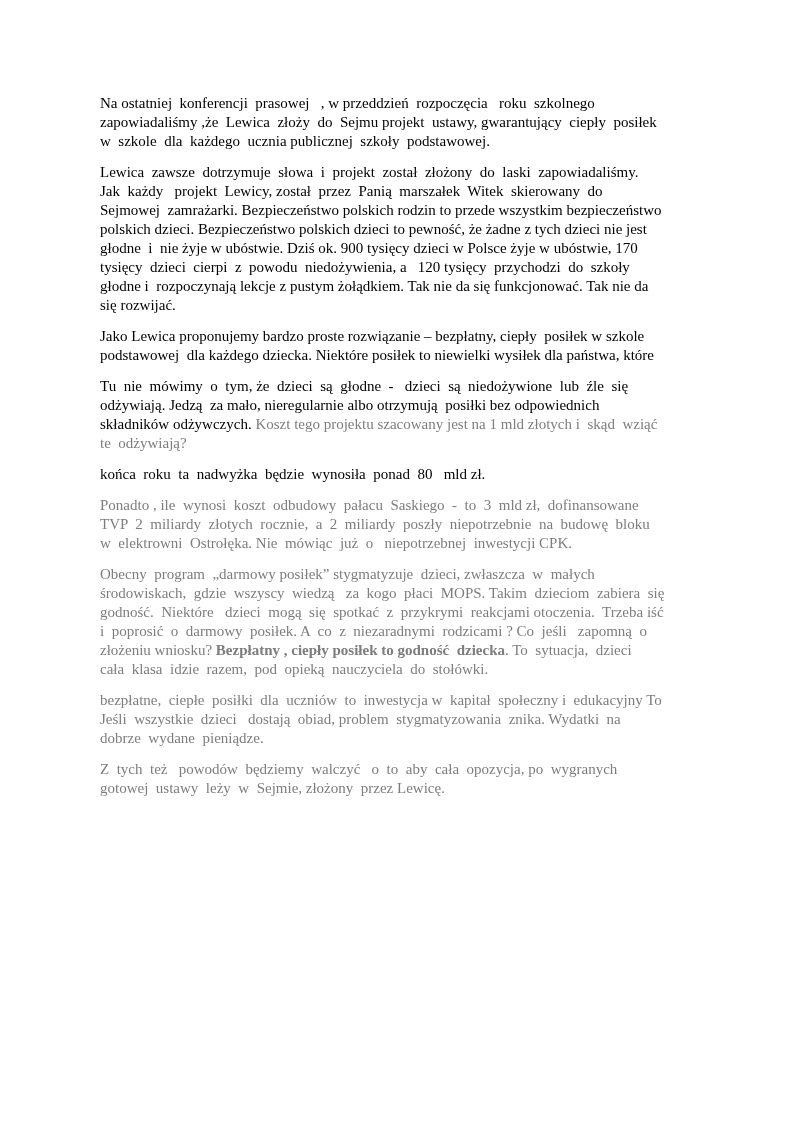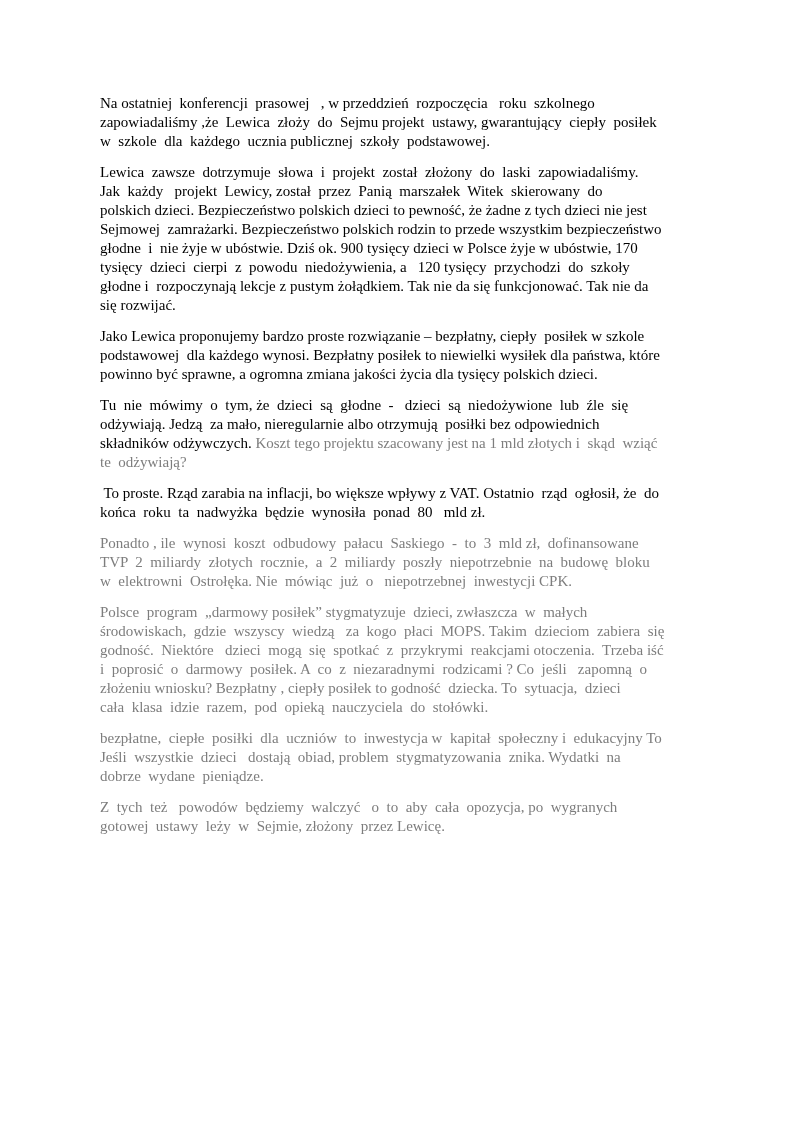--- a/index.html
+++ b/index.html
@@ -26,65 +26,63 @@
     margin: 0 0 12px 0;
   }
   .line {
     white-space: pre;
     font-size: 15px;
     line-height: 19px;
   }
   .seg { font-weight: normal; }
   .seg-black { color: var(--ink-black, #000000); }
   .seg-gray { color: var(--ink-gray, #7d7d7d); }
-  .seg-grayBold { color: var(--ink-gray, #7d7d7d); font-weight: normal; }
+  .seg-grayBold { color: var(--ink-gray, #7d7d7d); font-weight: bold; }
 </style>
 </head>
 <body>
 
 <div class="page">
   <div class="doc-body">
 
   <div class="para">
         <div class="line"><span class="seg seg-black">Na ostatniej  konferencji  prasowej   , w przeddzień  rozpoczęcia   roku  szkolnego</span></div>
         <div class="line"><span class="seg seg-black">zapowiadaliśmy ,że  Lewica  złoży  do  Sejmu projekt  ustawy, gwarantujący  ciepły  posiłek</span></div>
         <div class="line"><span class="seg seg-black">w  szkole  dla  każdego  ucznia publicznej  szkoły  podstawowej.</span></div>
       </div>
       <div class="para">
         <div class="line"><span class="seg seg-black">Lewica  zawsze  dotrzymuje  słowa  i  projekt  został  złożony  do  laski  zapowiadaliśmy.</span></div>
         <div class="line"><span class="seg seg-black">Jak  każdy   projekt  Lewicy, został  przez  Panią  marszałek  Witek  skierowany  do</span></div>
+        <div class="line"><span class="seg seg-black">Sejmowej  zamrażarki. Bezpieczeństwo polskich rodzin to przede wszystkim bezpieczeństwo</span></div>
         <div class="line"><span class="seg seg-black">polskich dzieci. Bezpieczeństwo polskich dzieci to pewność, że żadne z tych dzieci nie jest</span></div>
-        <div class="line"><span class="seg seg-black">Sejmowej  zamrażarki. Bezpieczeństwo polskich rodzin to przede wszystkim bezpieczeństwo</span></div>
         <div class="line"><span class="seg seg-black">głodne  i  nie żyje w ubóstwie. Dziś ok. 900 tysięcy dzieci w Polsce żyje w ubóstwie, 170</span></div>
         <div class="line"><span class="seg seg-black">tysięcy  dzieci  cierpi  z  powodu  niedożywienia, a   120 tysięcy  przychodzi  do  szkoły</span></div>
         <div class="line"><span class="seg seg-black">głodne i  rozpoczynają lekcje z pustym żołądkiem. Tak nie da się funkcjonować. Tak nie da</span></div>
         <div class="line"><span class="seg seg-black">się rozwijać.</span></div>
       </div>
       <div class="para">
         <div class="line"><span class="seg seg-black">Jako Lewica proponujemy bardzo proste rozwiązanie – bezpłatny, ciepły  posiłek w szkole</span></div>
-        <div class="line"><span class="seg seg-black">podstawowej  dla każdego wynosi. Bezpłatny posiłek to niewielki wysiłek dla państwa, które</span></div>
-        <div class="line"><span class="seg seg-black">powinno być sprawne, a ogromna zmiana jakości życia dla tysięcy polskich dzieci.</span></div>
+        <div class="line"><span class="seg seg-black">podstawowej  dla każdego dziecka. Niektóre posiłek to niewielki wysiłek dla państwa, które</span></div>
       </div>
       <div class="para">
         <div class="line"><span class="seg seg-black">Tu  nie  mówimy  o  tym, że  dzieci  są  głodne  -   dzieci  są  niedożywione  lub  źle  się</span></div>
         <div class="line"><span class="seg seg-black">odżywiają. Jedzą  za mało, nieregularnie albo otrzymują  posiłki bez odpowiednich</span></div>
         <div class="line"><span class="seg seg-black">składników odżywczych. </span><span class="seg seg-gray">Koszt tego projektu szacowany jest na 1 mld złotych i  skąd  wziąć</span></div>
         <div class="line"><span class="seg seg-gray">te  odżywiają?</span></div>
       </div>
       <div class="para">
-        <div class="line"><span class="seg seg-black"> To proste. Rząd zarabia na inflacji, bo większe wpływy z VAT. Ostatnio  rząd  ogłosił, że  do</span></div>
         <div class="line"><span class="seg seg-black">końca  roku  ta  nadwyżka  będzie  wynosiła  ponad  80   mld zł.</span></div>
       </div>
       <div class="para">
         <div class="line"><span class="seg seg-gray">Ponadto , ile  wynosi  koszt  odbudowy  pałacu  Saskiego  -  to  3  mld zł,  dofinansowane</span></div>
         <div class="line"><span class="seg seg-gray">TVP  2  miliardy  złotych  rocznie,  a  2  miliardy  poszły  niepotrzebnie  na  budowę  bloku</span></div>
         <div class="line"><span class="seg seg-gray">w  elektrowni  Ostrołęka. Nie  mówiąc  już  o   niepotrzebnej  inwestycji CPK.</span></div>
       </div>
       <div class="para">
-        <div class="line"><span class="seg seg-gray">Polsce  program  „darmowy posiłek” stygmatyzuje  dzieci, zwłaszcza  w  małych</span></div>
+        <div class="line"><span class="seg seg-gray">Obecny  program  „darmowy posiłek” stygmatyzuje  dzieci, zwłaszcza  w  małych</span></div>
         <div class="line"><span class="seg seg-gray">środowiskach,  gdzie  wszyscy  wiedzą   za  kogo  płaci  MOPS. Takim  dzieciom  zabiera  się</span></div>
         <div class="line"><span class="seg seg-gray">godność.  Niektóre   dzieci  mogą  się  spotkać  z  przykrymi  reakcjami otoczenia.  Trzeba iść</span></div>
         <div class="line"><span class="seg seg-gray">i  poprosić  o  darmowy  posiłek. A  co  z  niezaradnymi  rodzicami ? Co  jeśli   zapomną  o</span></div>
         <div class="line"><span class="seg seg-gray">złożeniu wniosku? </span><span class="seg seg-grayBold">Bezpłatny , ciepły posiłek to godność  dziecka</span><span class="seg seg-gray">. To  sytuacja,  dzieci</span></div>
         <div class="line"><span class="seg seg-gray">cała  klasa  idzie  razem,  pod  opieką  nauczyciela  do  stołówki.</span></div>
       </div>
       <div class="para">
         <div class="line"><span class="seg seg-gray">bezpłatne,  ciepłe  posiłki  dla  uczniów  to  inwestycja w  kapitał  społeczny i  edukacyjny To</span></div>
         <div class="line"><span class="seg seg-gray">Jeśli  wszystkie  dzieci   dostają  obiad, problem  stygmatyzowania  znika. Wydatki  na</span></div>
         <div class="line"><span class="seg seg-gray">dobrze  wydane  pieniądze.</span></div>

